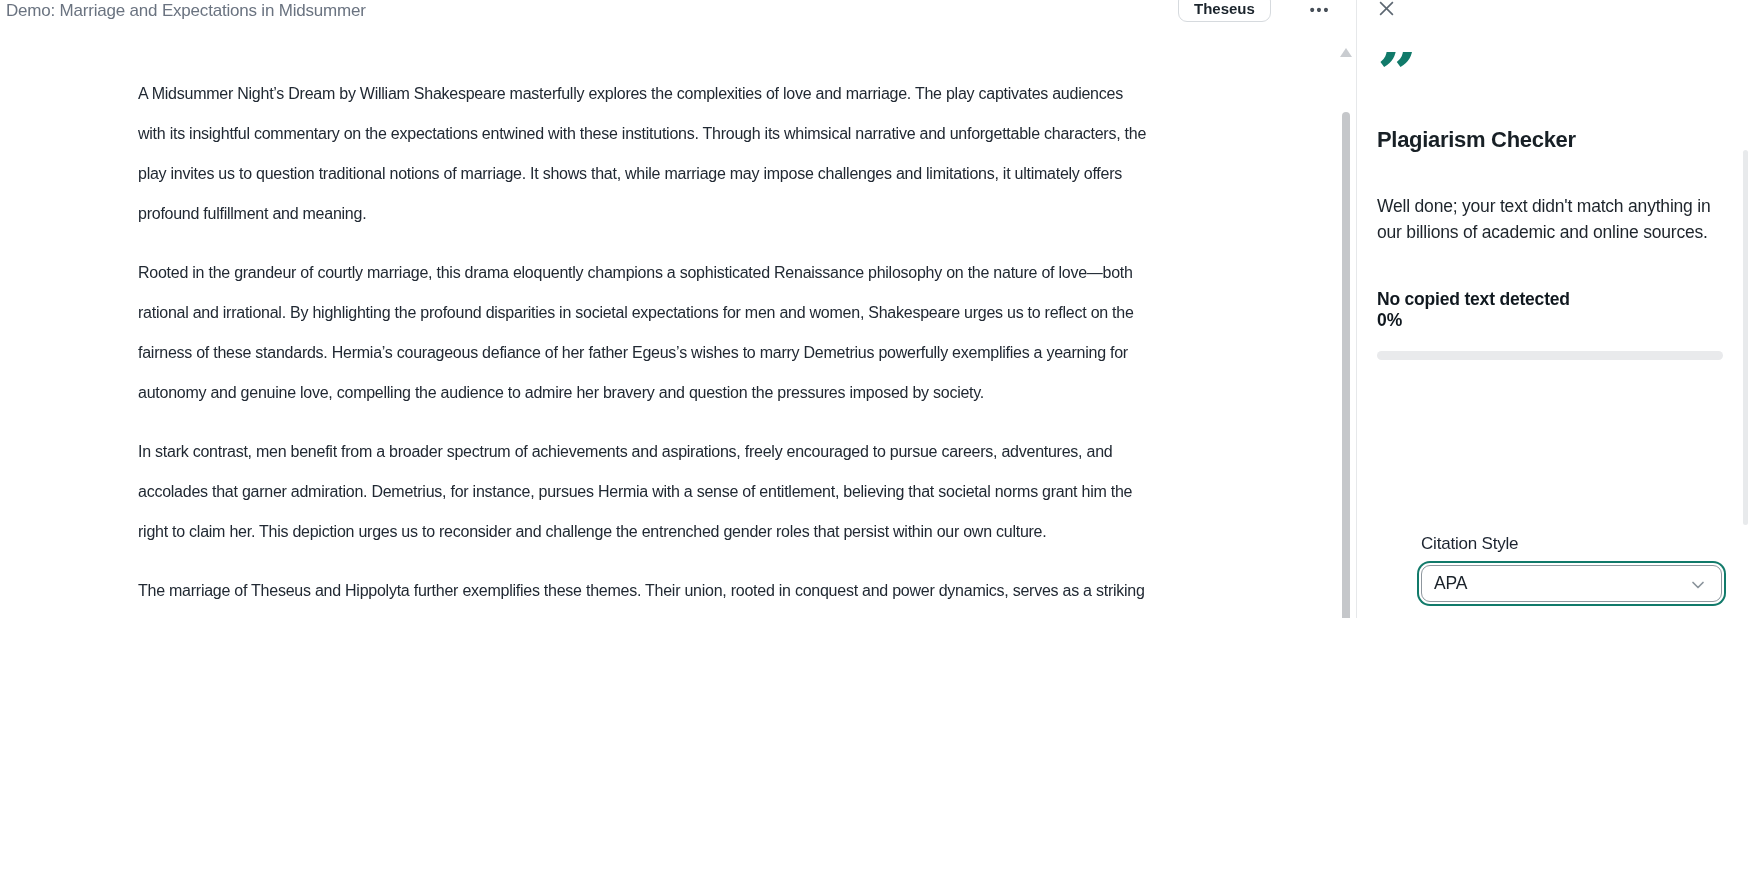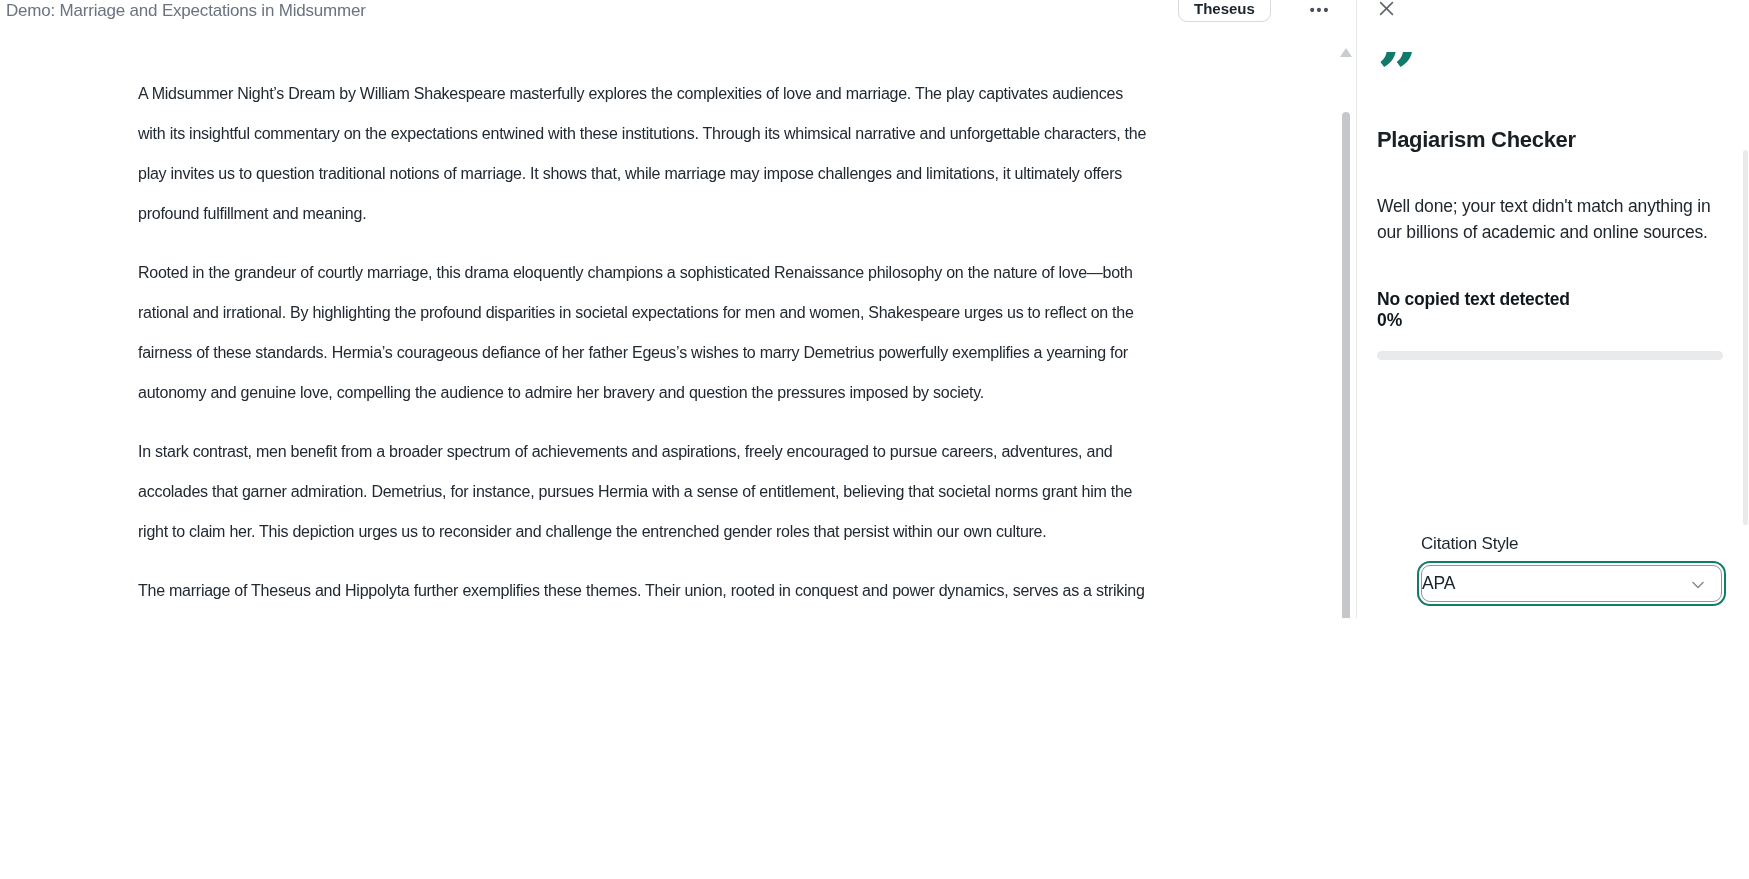--- a/index.html
+++ b/index.html
@@ -97,21 +97,21 @@
     margin-top:20px; height:9px; background:#e9eaec; border-radius:5px; overflow:hidden;
   }
   .progress-fill { height:100%; background:var(--accent); border-radius:5px; width:0%; }
 
   .citation-block { position:absolute; left:20px; right:27px; bottom:16px;margin-left:44px; }
   .citation-label { font-size:17px; color:#1c2430; letter-spacing:-0.2px; margin-bottom:11px; }
   .citation-select {
     position:relative; height:37px; background:#fff;
     border:1px solid #8f979e; border-radius:9px;
     box-shadow:0 0 0 2px #ffffff, 0 0 0 4px var(--accent);
-    display:flex; align-items:center; padding-left:0; cursor:pointer;
+    display:flex; align-items:center; padding-left:12px; cursor:pointer;
   }
   .citation-value { font-size:17.5px; color:#1a222a; letter-spacing:-0.2px; }
   .citation-chevron { position:absolute; right:13px; top:9px; }
 
   .side-scroll-thumb {
     position:absolute; right:1px; top:150px; width:5px; height:375px;
     background:#e8eaec; border-radius:3px;
   }
 </style>
 </head>

